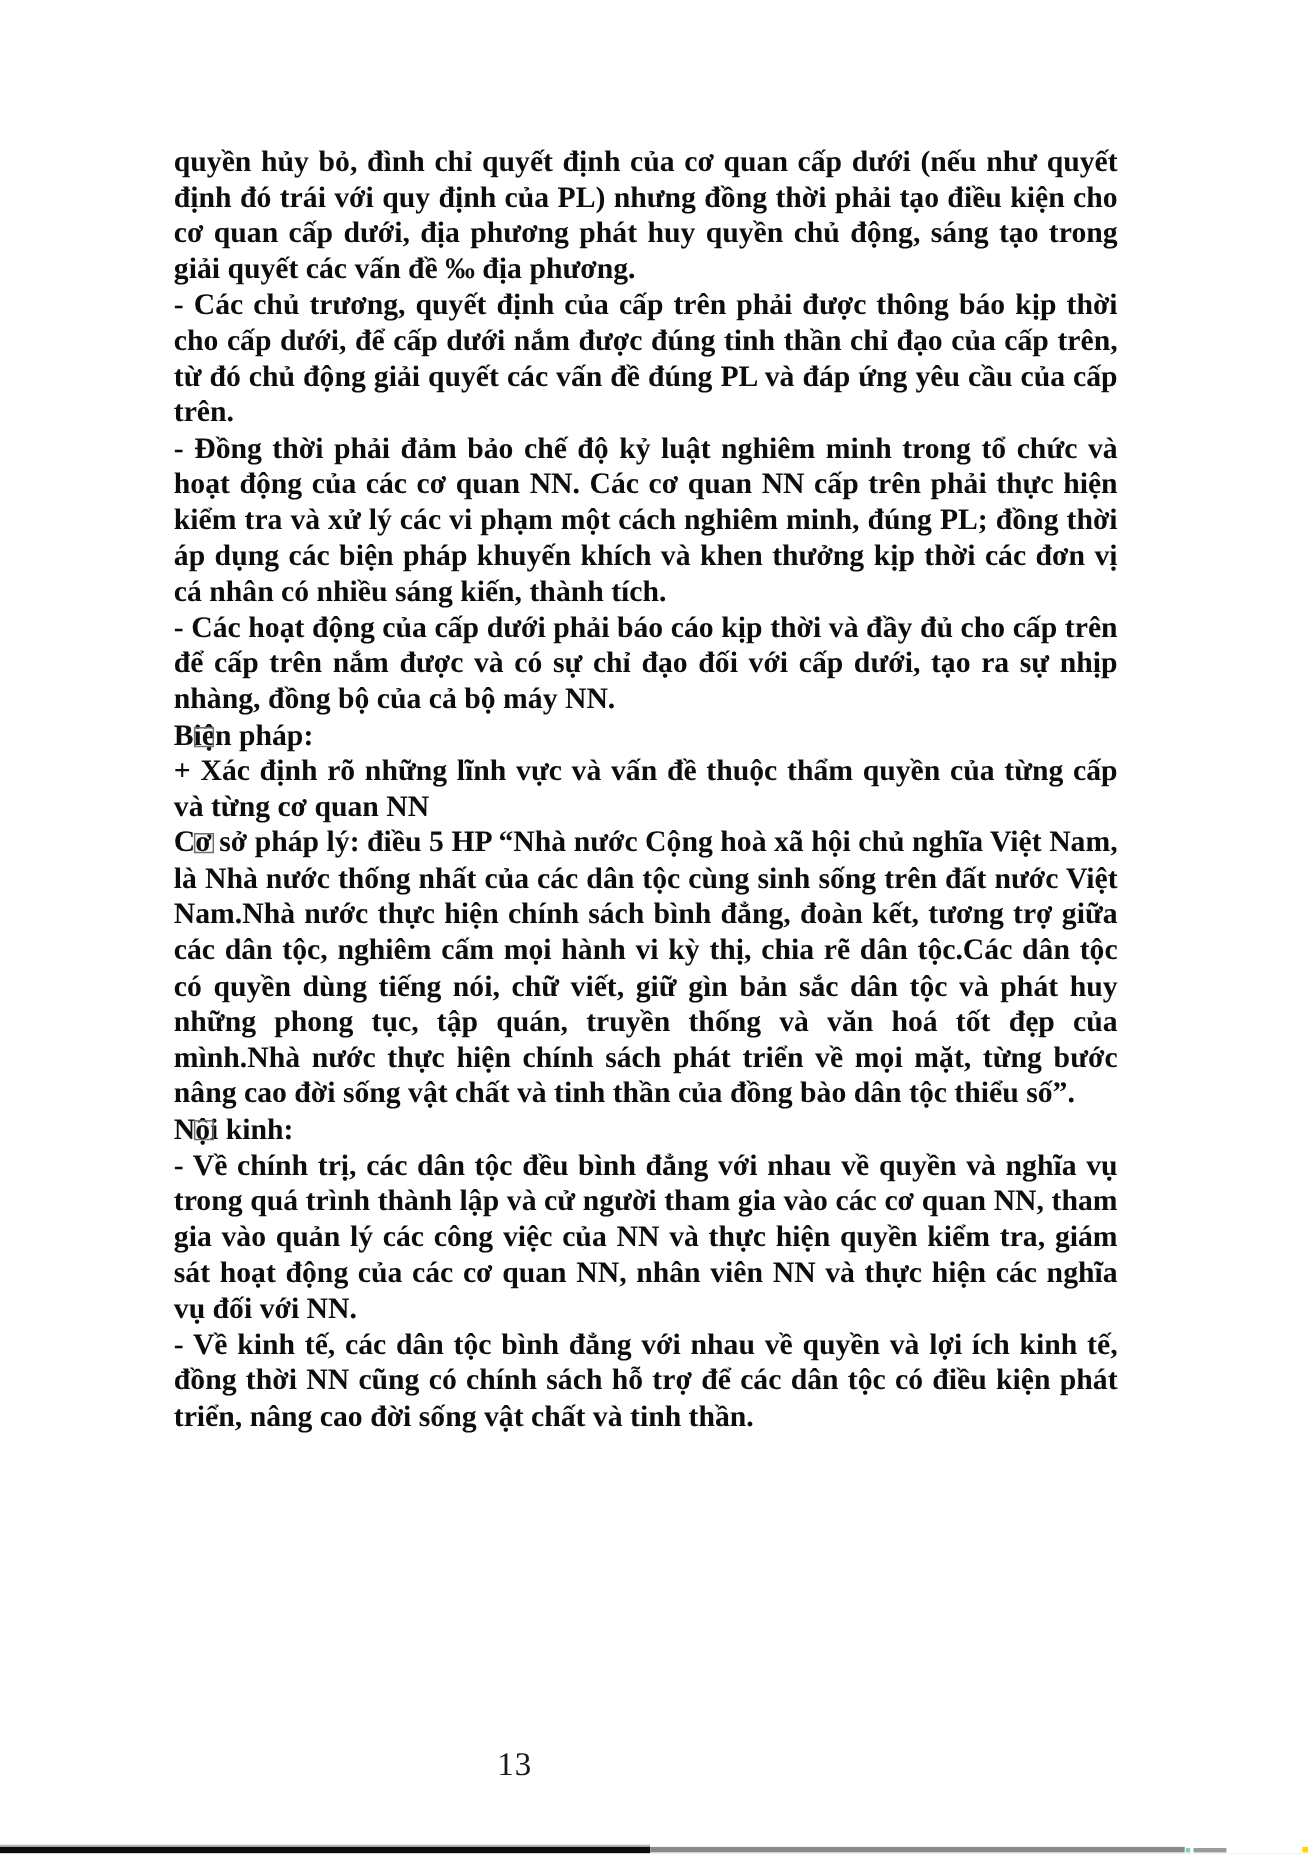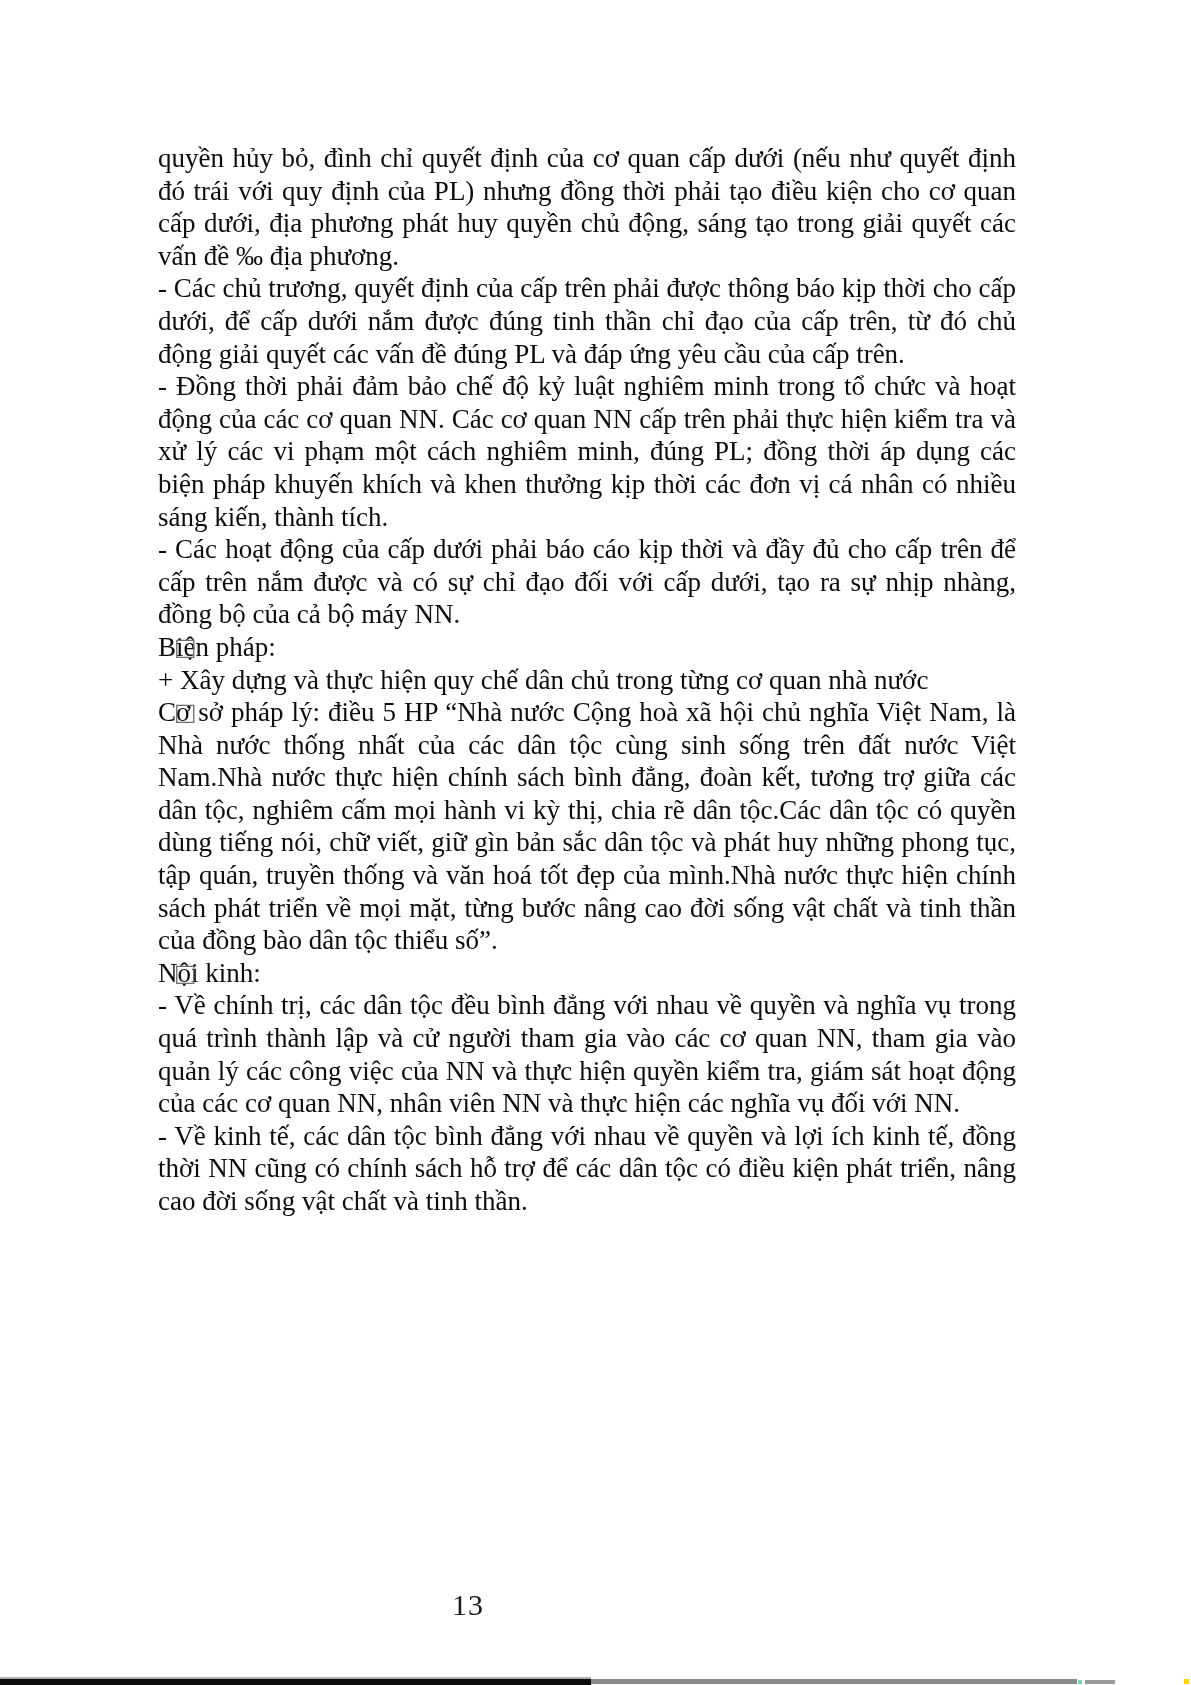--- a/index.html
+++ b/index.html
@@ -8,25 +8,26 @@
     width: 1191px;
     height: 1685px;
     background: #ffffff;
     overflow: hidden;
     font-family: "Liberation Serif", serif;
     color: #0d0d0d;
   }
   .textblock {
     position: absolute;
     left: 158px;
-    top: 142px;
+    top: 130px;
     width: 858px;
     font-size: 27px;
     line-height: 32.6px;
     text-align: justify;
+    font-weight: bold;
   }
   .textblock p { margin: 0; padding: 0; }
   .p-indent { text-indent: 96px; }
   .p-bullet { position: relative; padding-left: 50px; }
   .p-bullet .marker {
     position: absolute;
     left: 16px;
     top: 1px;
     font-family: "DejaVu Sans", sans-serif;
     font-size: 24px;
@@ -64,22 +65,22 @@
 
     <p>- Đồng thời phải đảm bảo chế độ kỷ luật nghiêm minh trong tổ chức và hoạt động của các cơ quan NN. Các cơ quan NN cấp trên phải thực hiện kiểm tra và xử lý các vi phạm một cách nghiêm minh, đúng PL; đồng thời áp dụng các biện pháp khuyến khích và khen thưởng kịp thời các đơn vị cá nhân có nhiều sáng kiến, thành tích.</p>
 
     <p>- Các hoạt động của cấp dưới phải báo cáo kịp thời và đầy đủ cho cấp trên để cấp trên nắm được và có sự chỉ đạo đối với cấp dưới, tạo ra sự nhịp nhàng, đồng bộ của cả bộ máy NN.</p>
 
     <p class="p-bullet">
       <span class="marker">□</span>
       <span>Biện pháp:</span>
     </p>
 
+    <p>+ Xác định rõ những lĩnh vực và vấn đề thuộc thẩm quyền của từng cấp và từng cơ quan NN</p>
 
-    <p>+ Xây dựng và thực hiện quy chế dân chủ trong từng cơ quan nhà nước</p>
 
 
     <p class="p-bullet">
       <span class="marker">□</span>
       <span>Cơ sở pháp lý: điều 5 HP “Nhà nước Cộng hoà xã hội chủ nghĩa Việt Nam, là Nhà nước thống nhất của các dân tộc cùng sinh sống trên đất nước Việt Nam.Nhà nước thực hiện chính sách bình đẳng, đoàn kết, tương trợ giữa các dân tộc, nghiêm cấm mọi hành vi kỳ thị, chia rẽ dân tộc.Các dân tộc có quyền dùng tiếng nói, chữ viết, giữ gìn bản sắc dân tộc và phát huy những phong tục, tập quán, truyền thống và văn hoá tốt đẹp của mình.Nhà nước thực hiện chính sách phát triển về mọi mặt, từng bước nâng cao đời sống vật chất và tinh thần của đồng bào dân tộc thiểu số”.</span>
     </p>
 
     <p class="p-bullet">
       <span class="marker">□</span>
       <span>Nội kinh:</span>

